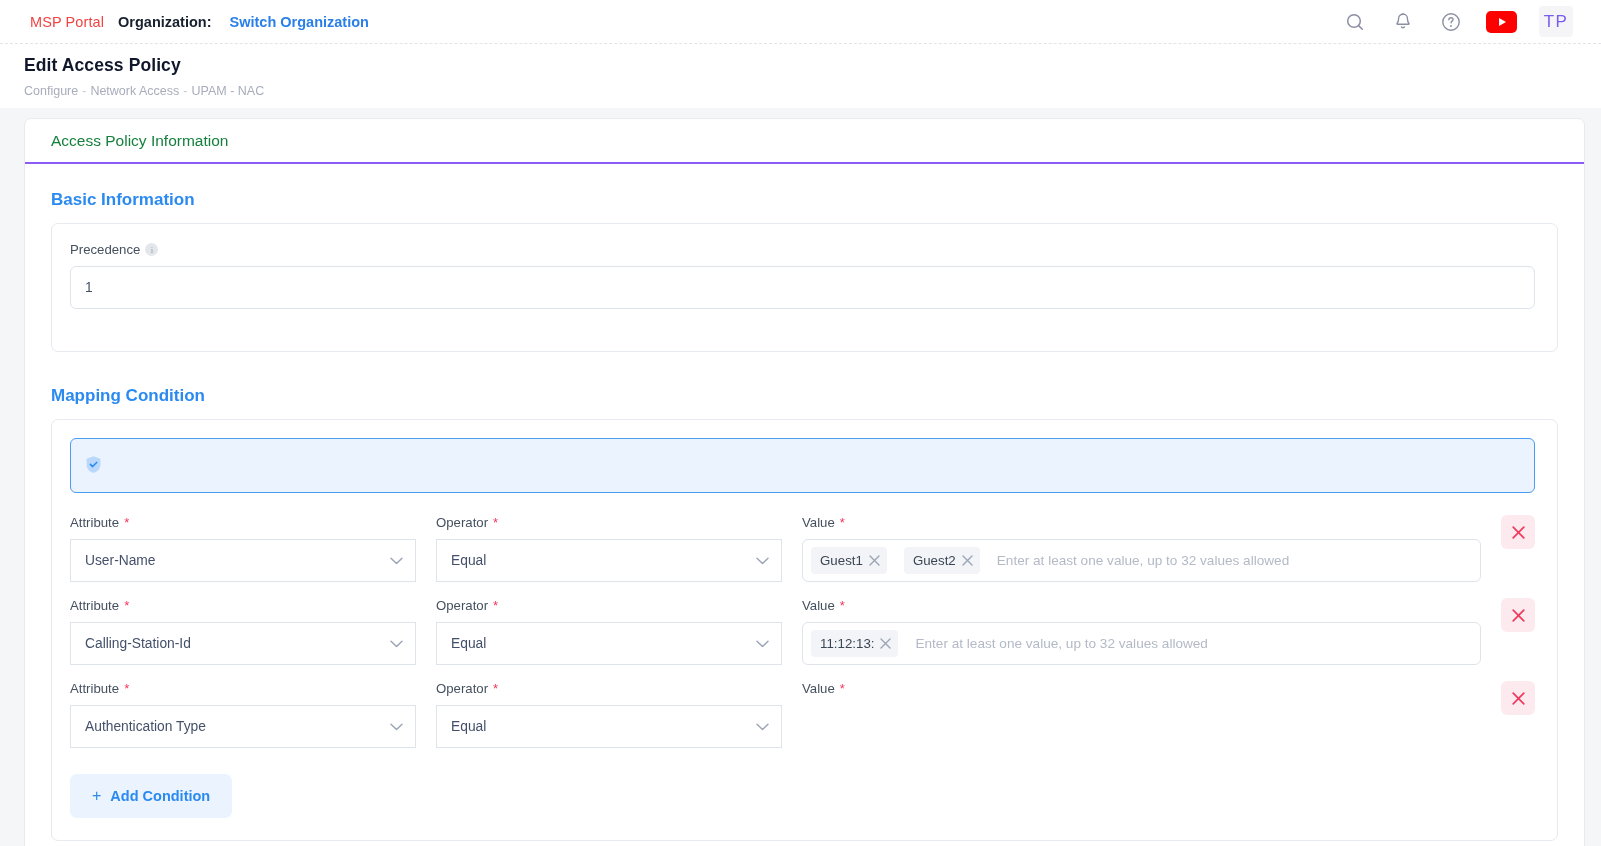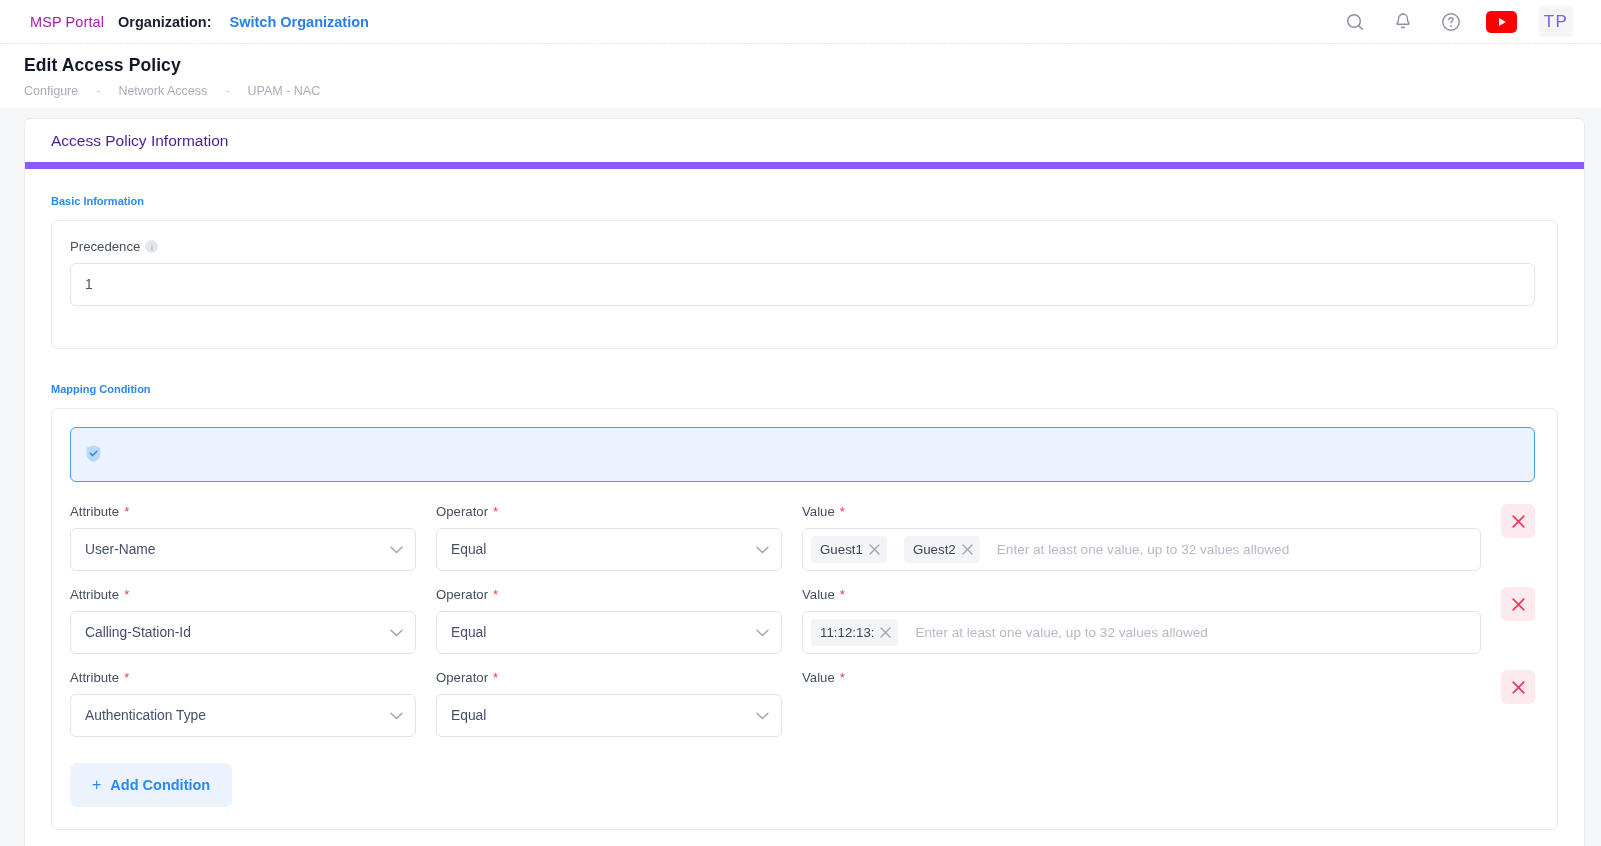--- a/index.html
+++ b/index.html
@@ -24,21 +24,21 @@
     position: relative;
   }
   .topbar-left {
     display: flex;
     align-items: center;
     padding-left: 30px;
     gap: 14px;
   }
   .msp-portal {
     font-size: 14.5px;
-    color: #a21caf;
+    color: #ef4444;
     letter-spacing: .1px;
   }
   .org-label {
     font-size: 14.5px;
     font-weight: bold;
     color: #16202e;
   }
   .org-switch {
     font-size: 14.5px;
     font-weight: bold;
@@ -99,50 +99,50 @@
     font-weight: bold;
     color: #10172a;
     letter-spacing: .1px;
     margin-bottom: 8px;
   }
   .breadcrumb {
     font-size: 12.5px;
     color: #a7adbb;
     display: flex;
     align-items: flex-end;
-    gap: 18px;
+    gap: 4px;
   }
   .breadcrumb .sep { color: #c2c7d2; }
   .breadcrumb .crumb { cursor: pointer; }
 
   
   .content-area {
     background: #f5f6f8;
     padding: 10px 16px 0 24px;
     height: 741px;
   }
   .main-card {
     background: #ffffff;
     border: 1px solid #e8eaee;
     border-radius: 7px 7px 0 0;
     height: 100%;
     overflow: hidden;
   }
   .card-header {
     padding: 13px 0 12px 26px;
-    border-bottom: 7px solid #8b5cf6;
+    border-bottom: 2px solid #8b5cf6;
     font-size: 15.5px;
-    color: #4c1d95;
+    color: #15803d;
   }
   .card-body {
     padding: 22px 26px 0 26px;
   }
 
   .section-title {
-    font-size: 11px;
+    font-size: 17px;
     font-weight: bold;
     color: #2a8af0;
     margin: 4px 0 13px 0;
   }
   .section-title.mapping { margin-top: 34px; }
 
   .panel {
     border: 1px solid #e6e9ee;
     border-radius: 7px;
     padding: 18px 22px 22px 18px;
@@ -220,21 +220,21 @@
   }
   .cond-attr { width: 346px; }
   .cond-op   { width: 346px; }
   .cond-val  { flex: 1; min-width: 0; }
   .cond-val.wide { }
   .cond-del  { width: 34px; flex: 0 0 34px; }
 
   .select-box {
     height: 43px;
     border: 1px solid #dfe3ea;
-    border-radius: 6px;
+    border-radius: 0;
     display: flex;
     align-items: center;
     padding: 0 12px 0 14px;
     font-size: 13.8px;
     color: #44506a;
     background: #ffffff;
     cursor: pointer;
     justify-content: space-between;
   }
   .chev {

